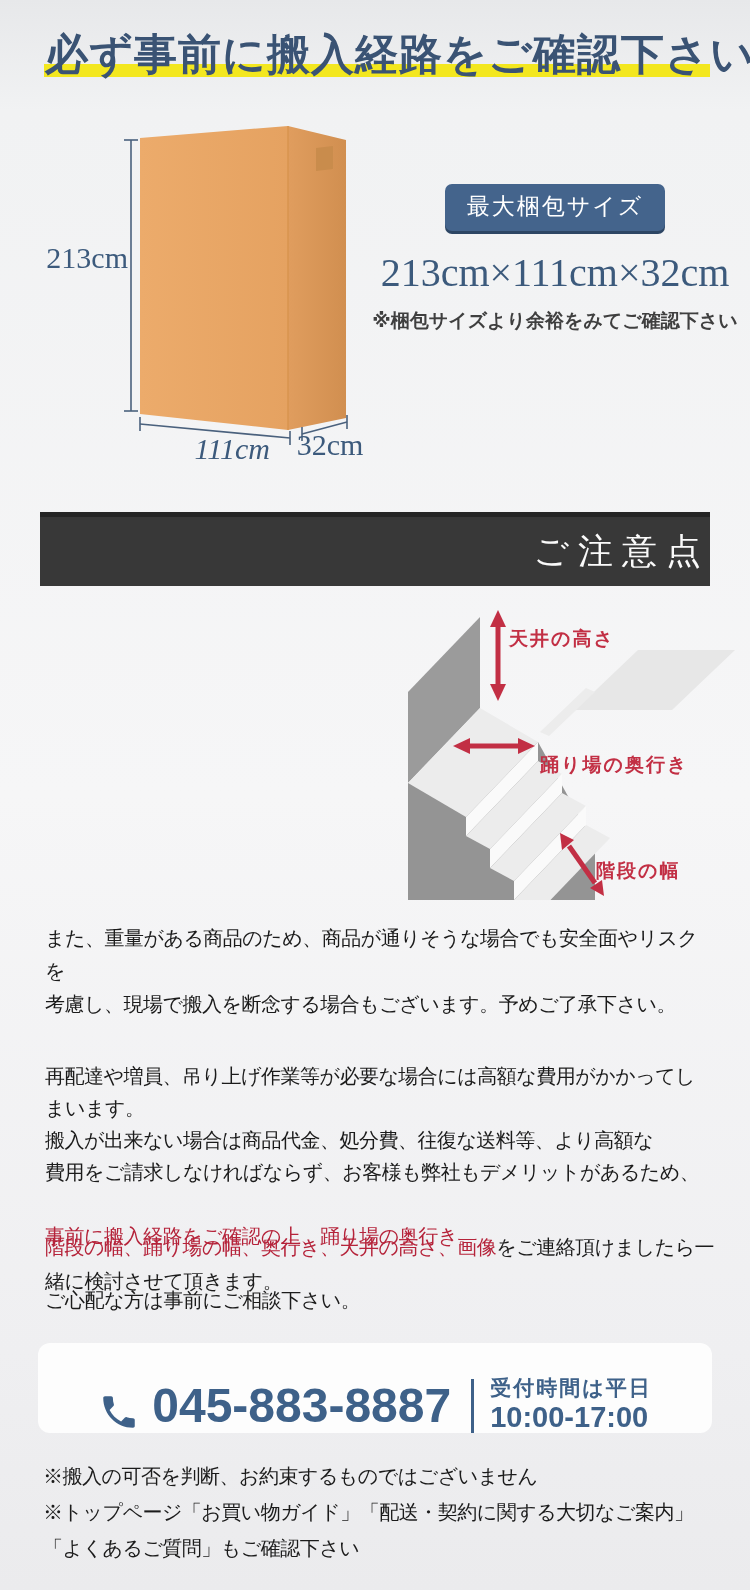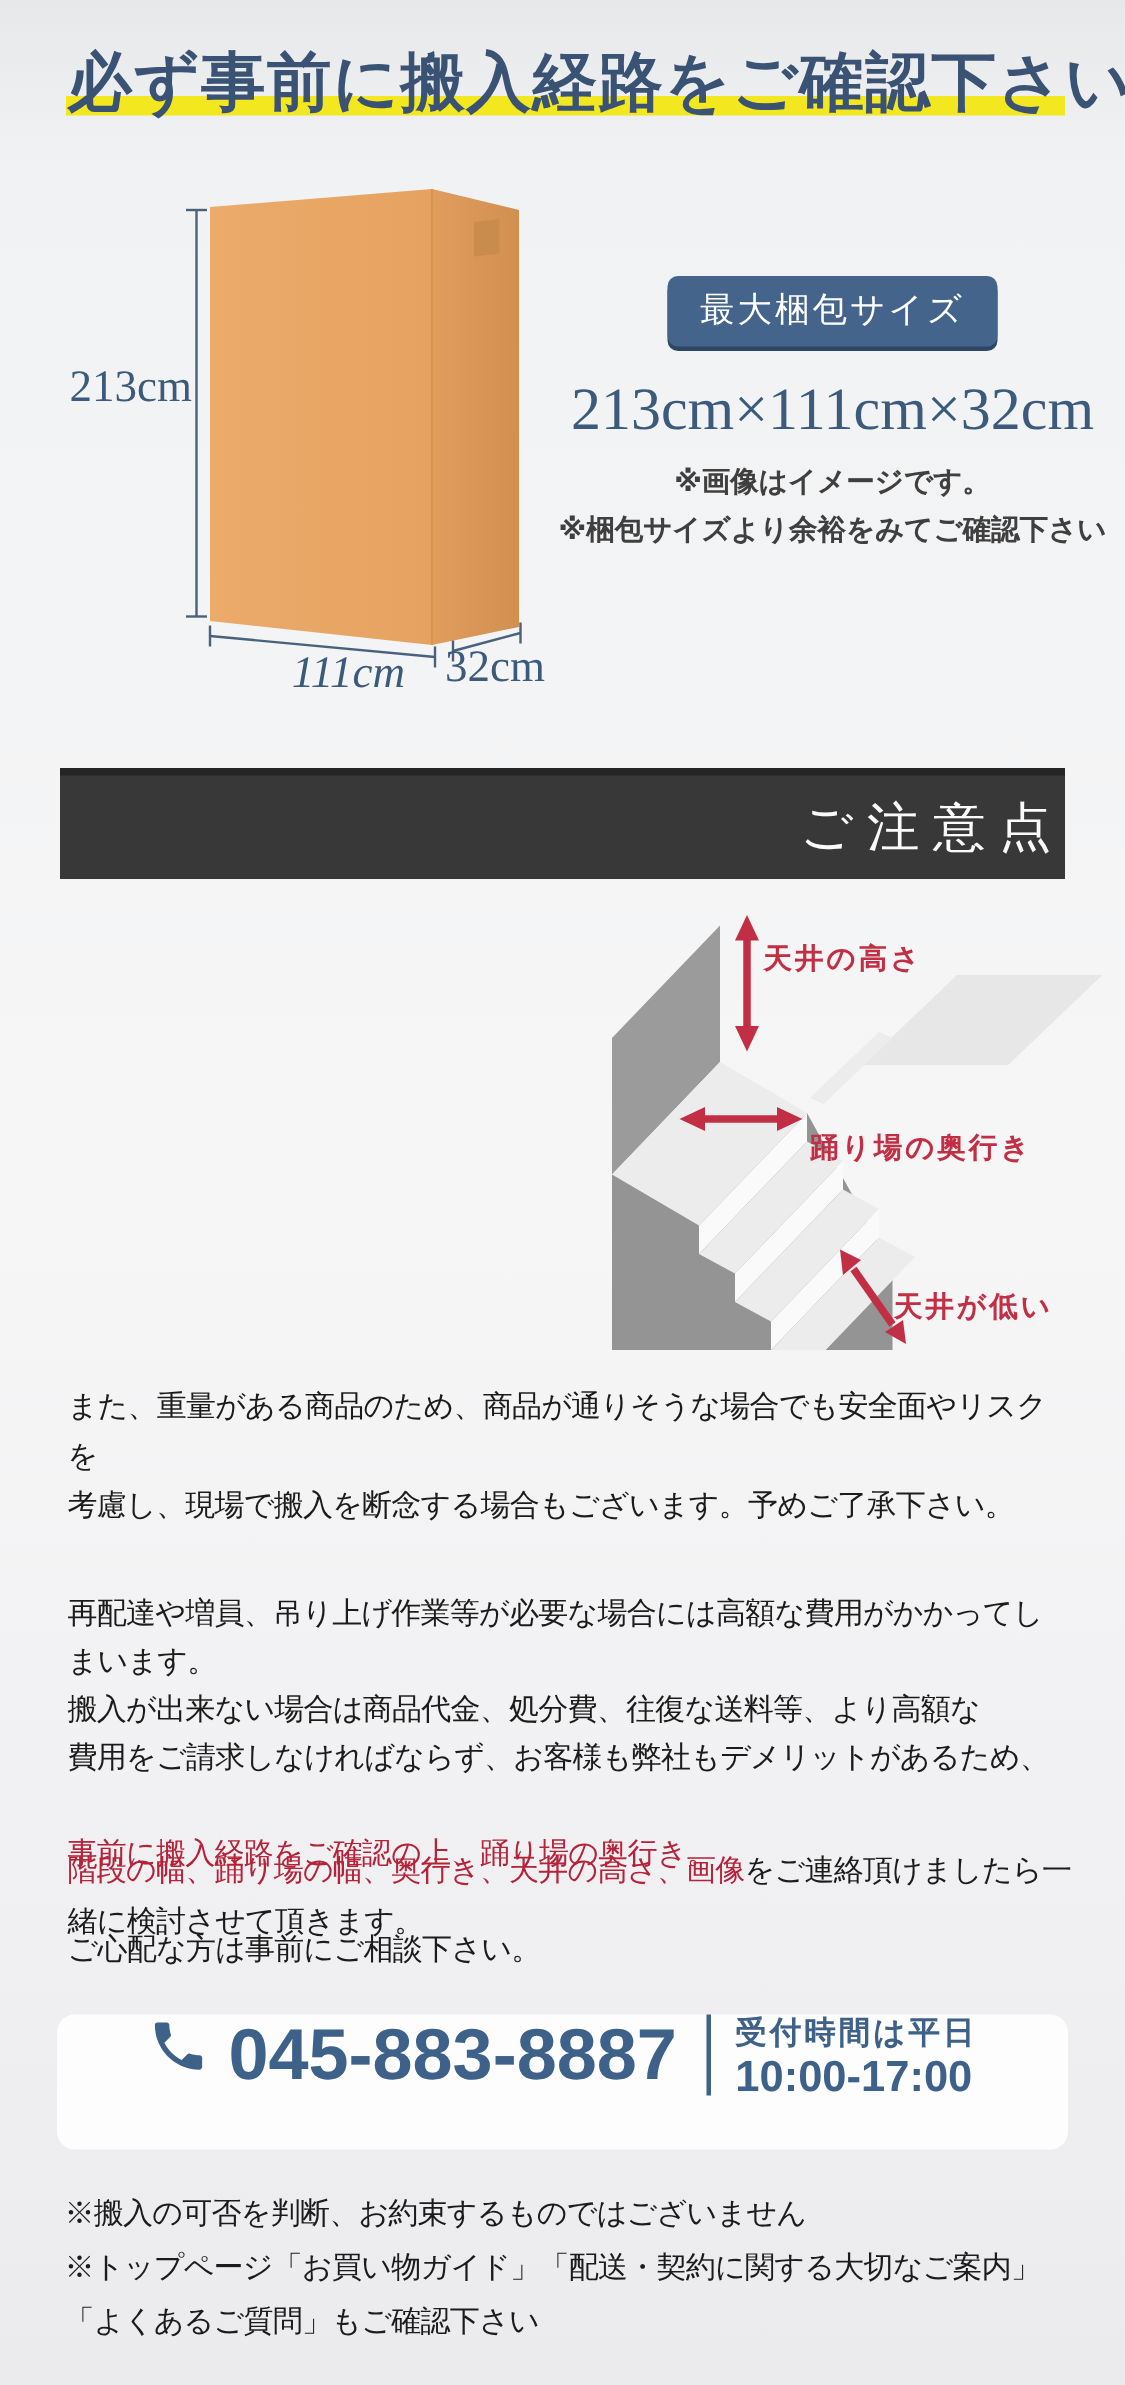--- a/index.html
+++ b/index.html
@@ -50,21 +50,21 @@
   .st-width   { left:206px; top:268px; }
   
   .para { position:absolute; left:45px; width:670px; font-size:20px; letter-spacing:-0.5px;
           line-height:33px; white-space:pre-line; color:#1b1b1b; }
   .pA { top:922px; }
   .pB { top:1028px; line-height:32px; }
   .pC { top:1230px; line-height:34px; }
   .red { color:#b5233a; }
   
   .phone-card { position:absolute; left:38px; top:1343px; width:674px; height:90px; background:#fdfdfd;
-                border-radius:12px; display:flex; align-items:flex-start; justify-content:center;
+                border-radius:12px; display:flex; align-items:flex-end; justify-content:center;
                 font-family:"Liberation Sans","DejaVu Sans",sans-serif; color:#3e6189; }
   .phone-icon { width:42px; height:42px; margin-right:12px; flex:0 0 auto; }
   .phone-number { font-size:48px; font-weight:700; letter-spacing:0px; white-space:nowrap; }
   .phone-divider { width:3px; height:54px; background:#3e6189; margin:0 16px 0 20px; }
   .phone-hours-1 { font-size:21px; font-weight:700; letter-spacing:2px; line-height:26px; }
   .phone-hours-2 { font-size:29px; font-weight:700; letter-spacing:0px; line-height:32px; }
   
   .footer-notes { position:absolute; left:43px; top:1458px; width:680px; font-size:20px;
                   letter-spacing:-0.5px; line-height:36px; white-space:pre-line; color:#1b1b1b; }
 </style>
@@ -113,21 +113,20 @@
       </g>
     </svg>
     <div class="dim dim-h">213cm</div>
     <div class="dim dim-w">111cm</div>
     <div class="dim dim-d">32cm</div>
   </div>
 
   <div class="pkg-info">
     <div class="badge">最大梱包サイズ</div>
     <div class="pkg-size">213cm×111cm×32cm</div>
-    <div class="pkg-note">※画像はイメージです。</div>
     <div class="pkg-note">※梱包サイズより余裕をみてご確認下さい</div>
   </div>
 
   <div class="banner">
     <span>ご注意点</span>
   </div>
 
 
   <div class="stairs">
     <svg width="360" height="310" viewBox="0 0 360 310">
@@ -160,21 +159,21 @@
       </g>
 
       <g fill="#c22f44" stroke="#c22f44">
         <line x1="179" y1="256" x2="205" y2="293" stroke-width="5"></line>
         <polygon points="170,243 184,250 172,260" stroke="none"></polygon>
         <polygon points="214,306 212,290 200,298" stroke="none"></polygon>
       </g>
     </svg>
     <div class="st-label st-ceiling">天井の高さ</div>
     <div class="st-label st-landing">踊り場の奥行き</div>
-    <div class="st-label st-width">天井が低い</div>
+    <div class="st-label st-width">階段の幅</div>
   </div>
 
   <p class="para pA">また、重量がある商品のため、商品が通りそうな場合でも安全面やリスクを
 考慮し、現場で搬入を断念する場合もございます。予めご了承下さい。</p>
 
   <div class="para pB">
     <div>再配達や増員、吊り上げ作業等が必要な場合には高額な費用がかかってし
 まいます。
 搬入が出来ない場合は商品代金、処分費、往復な送料等、より高額な
 費用をご請求しなければならず、お客様も弊社もデメリットがあるため、</div>

